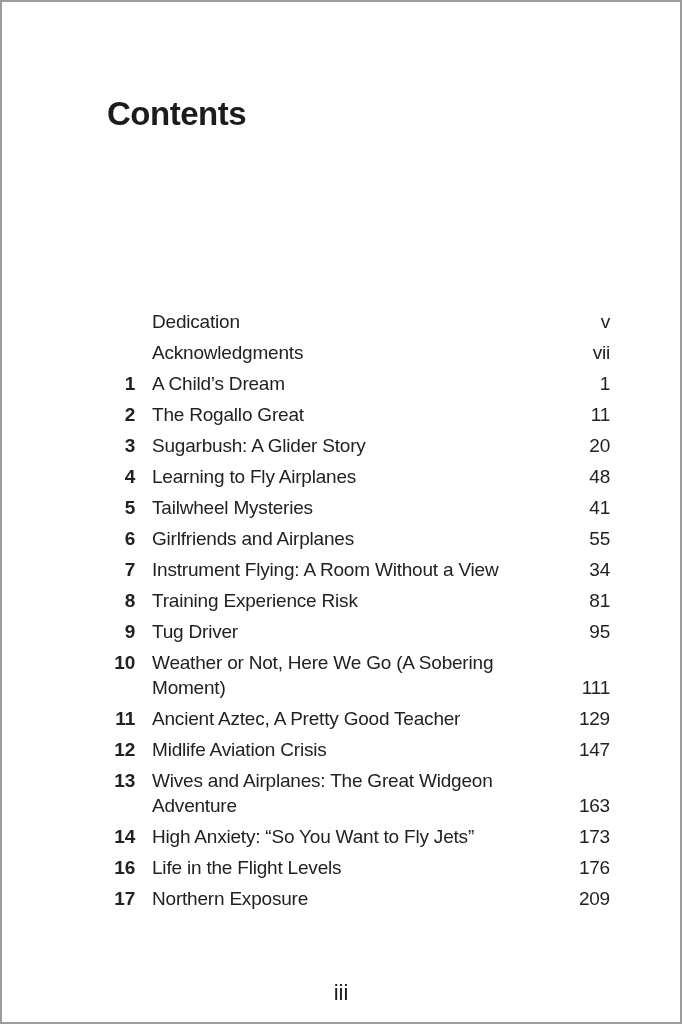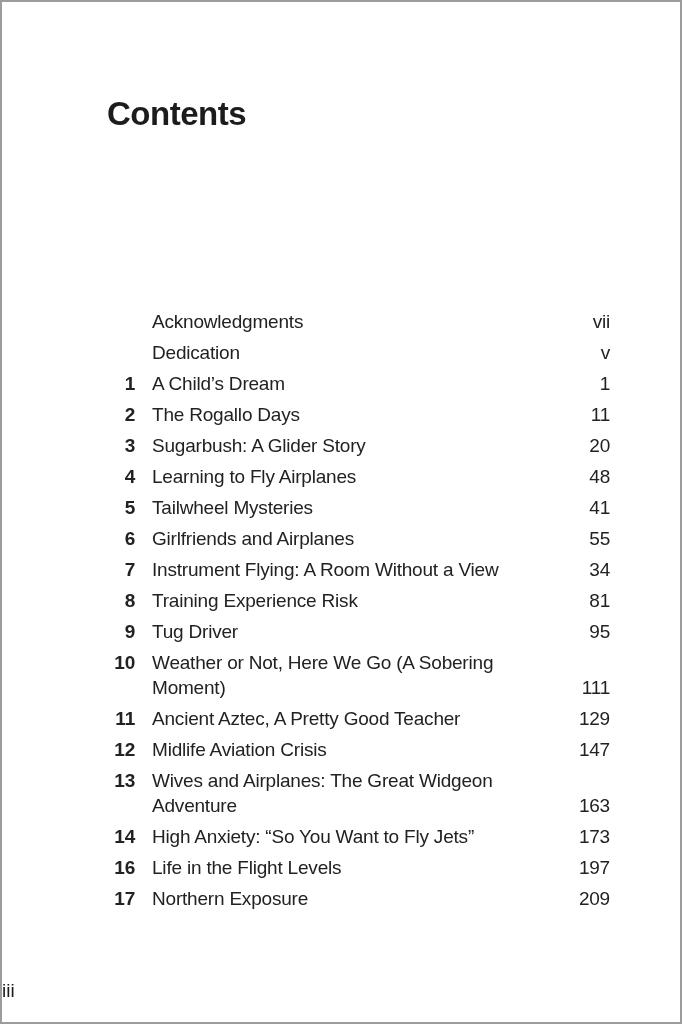--- a/index.html
+++ b/index.html
@@ -63,54 +63,54 @@
     text-align: right;
     align-self: flex-end;
     white-space: nowrap;
   }
 
   .folio {
     position: absolute;
     left: 0;
     top: 978px;
     width: 100%;
-    text-align: left;
-    font-size: 19px;
+    text-align: center;
+    font-size: 22px;
     color: #1c1c1e;
   }
 </style>
 </head>
 <body>
 
 <div class="sheet">
 
   <h1 class="book-title">Contents</h1>
 
   <div class="toc">
   <div class="toc-row">
     <span class="toc-num"></span>
+    <span class="toc-title">Dedication</span>
+    <span class="toc-page">v</span>
+  </div>
+
+  <div class="toc-row">
+    <span class="toc-num"></span>
     <span class="toc-title">Acknowledgments</span>
     <span class="toc-page">vii</span>
-  </div>
-
-  <div class="toc-row">
-    <span class="toc-num"></span>
-    <span class="toc-title">Dedication</span>
-    <span class="toc-page">v</span>
   </div>
 
   <div class="toc-row">
     <span class="toc-num">1</span>
     <span class="toc-title">A Child’s Dream</span>
     <span class="toc-page">1</span>
   </div>
 
   <div class="toc-row">
     <span class="toc-num">2</span>
-    <span class="toc-title">The Rogallo Days</span>
+    <span class="toc-title">The Rogallo Great</span>
     <span class="toc-page">11</span>
   </div>
 
   <div class="toc-row">
     <span class="toc-num">3</span>
     <span class="toc-title">Sugarbush: A Glider Story</span>
     <span class="toc-page">20</span>
   </div>
 
   <div class="toc-row">
@@ -176,21 +176,21 @@
   <div class="toc-row">
     <span class="toc-num">14</span>
     <span class="toc-title">High Anxiety: “So You Want to Fly Jets”</span>
     <span class="toc-page">173</span>
   </div>
 
 
   <div class="toc-row">
     <span class="toc-num">16</span>
     <span class="toc-title">Life in the Flight Levels</span>
-    <span class="toc-page">197</span>
+    <span class="toc-page">176</span>
   </div>
 
   <div class="toc-row">
     <span class="toc-num">17</span>
     <span class="toc-title">Northern Exposure</span>
     <span class="toc-page">209</span>
   </div>
 </div>
 
   <div class="folio">iii</div>

